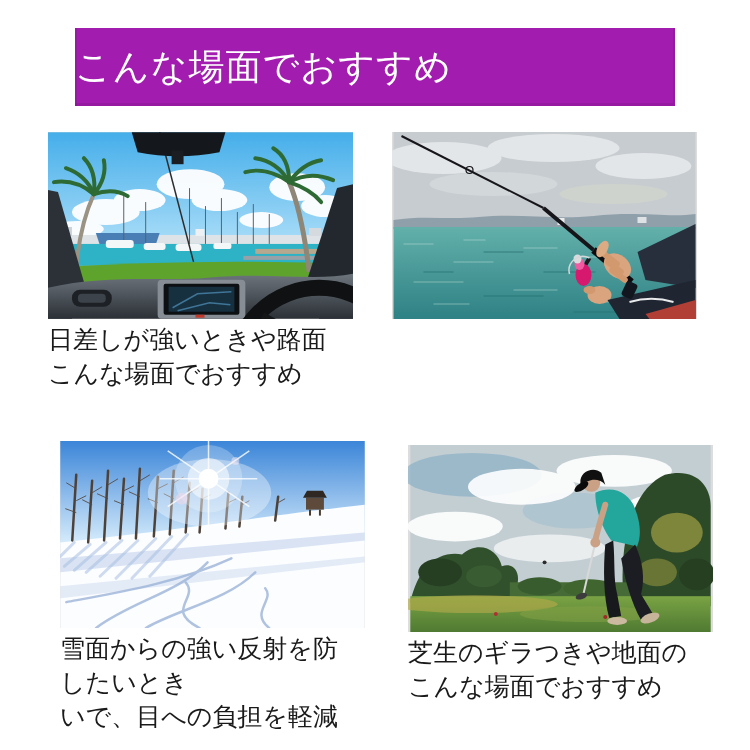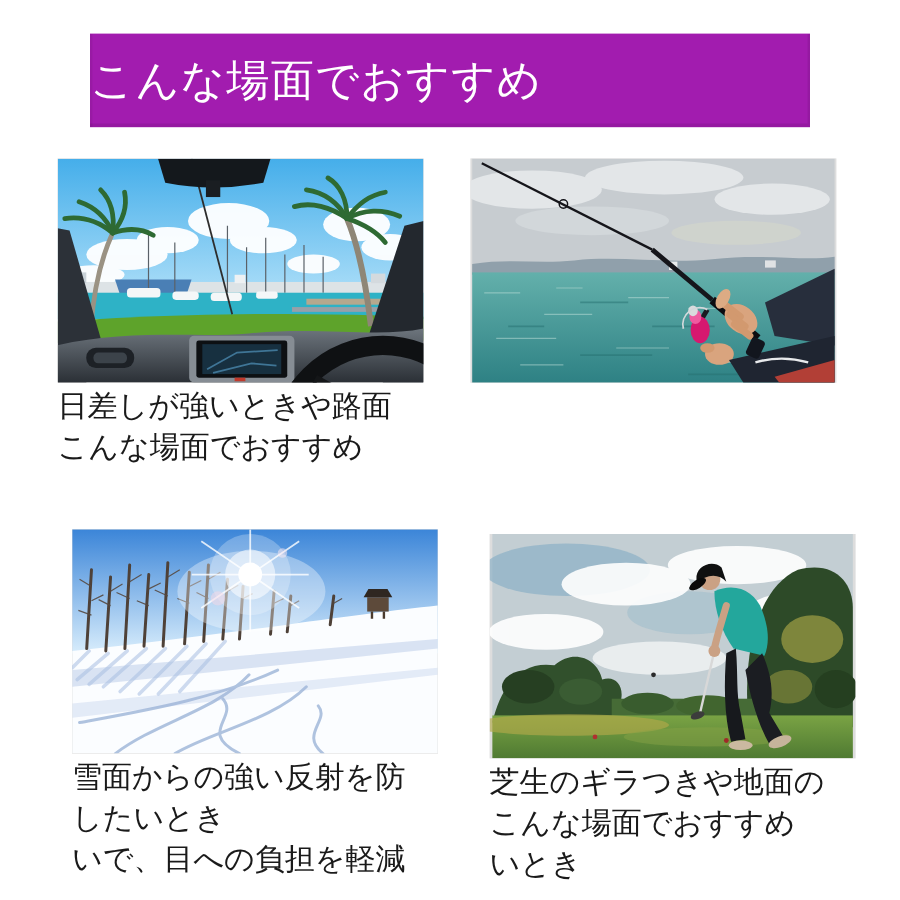--- a/index.html
+++ b/index.html
@@ -342,18 +342,17 @@
             <path d="M204,96 C206,118 204,134 208,150 L212,172 L200,174 C194,152 194,124 196,100 Z" fill="#17191d"></path>
             <path d="M226,100 C234,118 236,134 232,150 L244,170 L232,176 C222,158 216,136 212,114 Z" fill="#1b1d22"></path>
             <ellipse cx="208" cy="177" rx="10" ry="4" fill="#cbb9a0"></ellipse>
             <ellipse cx="241" cy="174" rx="10" ry="4.5" fill="#c6b49b" transform="rotate(-20 241 174)"></ellipse>
           </g>
         </svg>
       </div>
       <figcaption class="caption">
         <span class="cap-line">芝生のギラつきや地面の</span>
         <span class="cap-line">こんな場面でおすすめ</span>
-        <span class="cap-line">いとき</span>
       </figcaption>
     </figure>
 
   </div>
 </div>
 
 </body></html>

